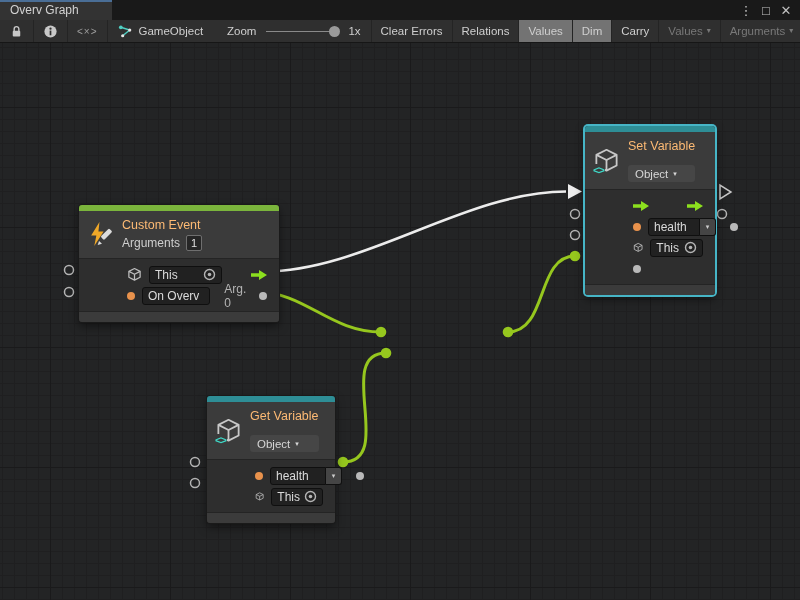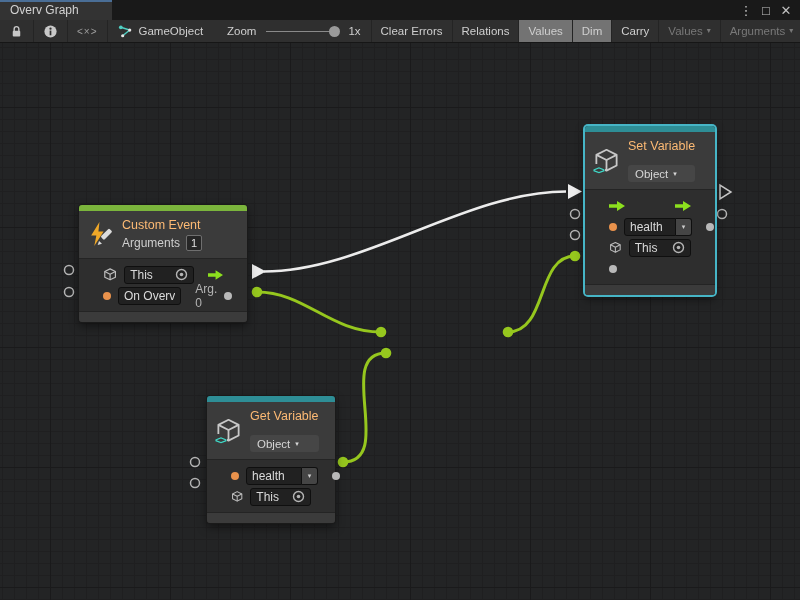--- a/index.html
+++ b/index.html
@@ -37,21 +37,21 @@
 
   
   .node{position:absolute;background:#2e2e2e;border-radius:3px;box-shadow:0 0 0 1px #1a1a1a,0 4px 10px rgba(0,0,0,.5);font-size:12px;color:#d8d8d8;}
   .node.selected{box-shadow:0 0 0 2px #46b5c6,0 4px 10px rgba(0,0,0,.5);}
   .cap{height:6px;border-radius:3px 3px 0 0;}
   .cap.event{background:#7bb53c;}
   .cap.variable{background:#2e8e96;}
   .nheader{background:#3b3b3b;display:flex;align-items:center;gap:8px;padding:7px 8px;border-bottom:1px solid #242424;}
   .nheader .titlecol{display:flex;flex-direction:column;gap:3px;}
   .ntitle{font-size:12.5px;color:#fdba74;white-space:nowrap;}
-  .nbody{padding:5px 16px;}
+  .nbody{padding:5px 4px;margin-left:36px;}
   .nrow{display:flex;align-items:center;gap:7px;height:21px;padding:0 8px;}
   .nfooter{background:#3b3b3b;height:11px;border-radius:0 0 3px 3px;border-top:1px solid #242424;}
 
   .field{display:flex;align-items:center;background:#212121;border:1px solid #0f0f0f;border-radius:3px;height:18px;padding:0 5px;color:#dadada;gap:4px;white-space:nowrap;}
   .field .ftext{flex:1 1 auto;overflow:hidden;}
   .combo{display:flex;align-items:stretch;height:18px;}
   .combo .field{border-radius:3px 0 0 3px;height:18px;}
   .combo .dbtn{width:16px;background:#454545;border:1px solid #0f0f0f;border-left:none;border-radius:0 3px 3px 0;display:flex;align-items:center;justify-content:center;font-size:7px;color:#ccc;}
   .pill{display:inline-flex;align-items:center;gap:5px;background:#464646;border-radius:3px;height:17px;padding:0 7px;font-size:11.5px;color:#d6d6d6;margin-top:9px;}
   .pill .caret{font-size:7px;}
@@ -178,21 +178,21 @@
         <circle cx="69" cy="249" r="4.5"></circle>
         <circle cx="195" cy="419" r="4.5"></circle>
         <circle cx="195" cy="440" r="4.5"></circle>
         <circle cx="575" cy="171" r="4.5"></circle>
         <circle cx="575" cy="192" r="4.5"></circle>
         <circle cx="722" cy="171" r="4.5"></circle>
       </g>
       <polygon points="720,142 720,156 731,149" fill="none" stroke="#c8c8c8" stroke-width="1.5"></polygon>
     </svg>
 
-    <div class="node" style="left:79px;top:162px;width:168px;">
+    <div class="node" style="left:79px;top:162px;width:200px;">
       <div class="cap event"></div>
       <div class="nheader">
         <svg width="27" height="27" viewBox="0 0 26 26">
           <polygon points="12,1 4,14 9,14 7,24 16,10 11,10" fill="#f0a828"></polygon>
           <rect x="13" y="11" width="11.5" height="4.6" rx="1.2" transform="rotate(-45 18 13)" fill="#dcdcdc"></rect>
           <path d="M11.6 19.2 L14.4 22 L10.3 23.2 Z" fill="#dcdcdc"></path>
         </svg>
         <div class="titlecol">
           <span class="ntitle">Custom Event</span>
           <span class="subtitle">

